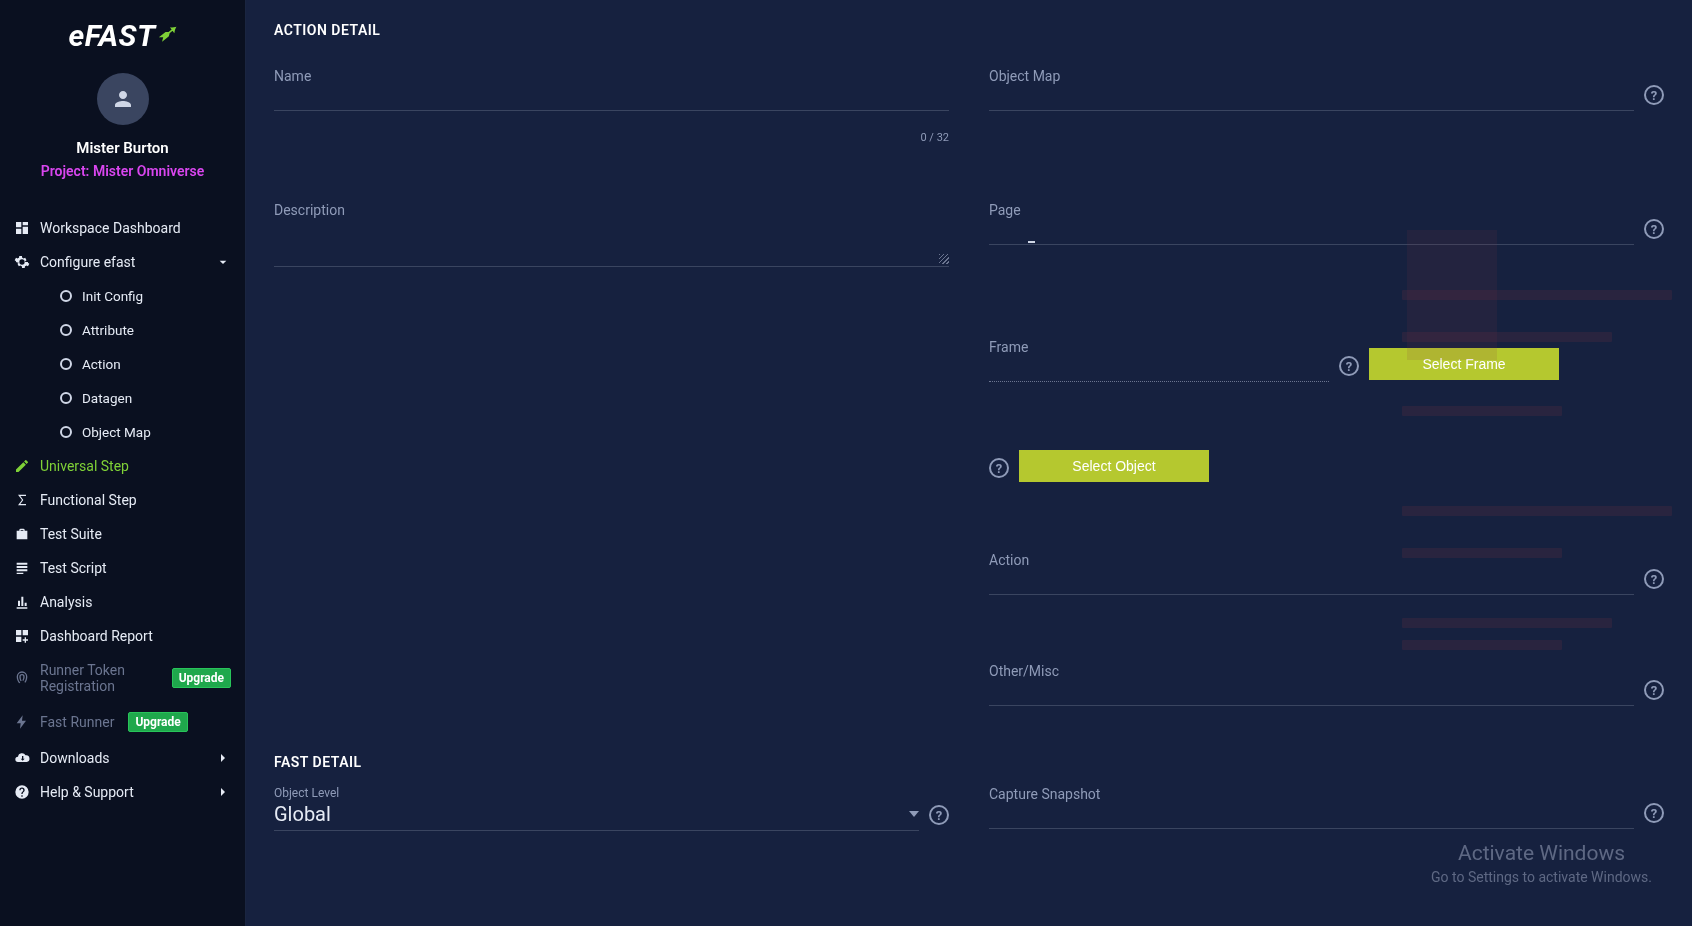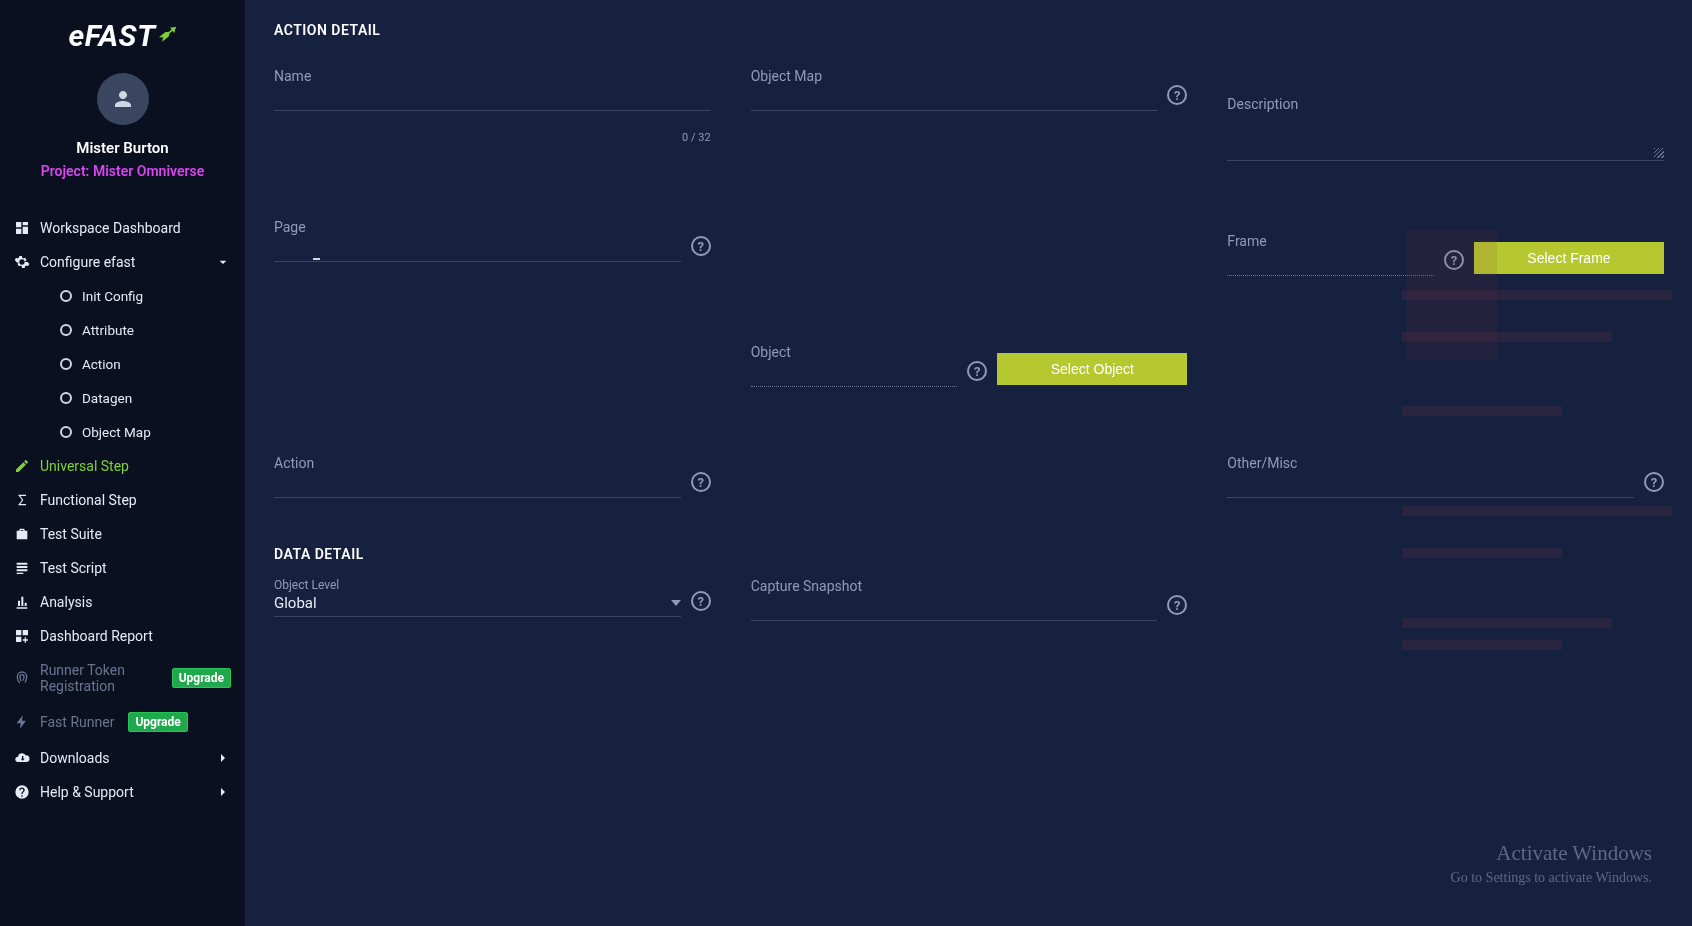--- a/index.html
+++ b/index.html
@@ -29,47 +29,47 @@
 .nav-item.muted { color: #6b7590; }
 .badge-upgrade { background: #1fa84c; border: 1px solid #28c45a; color: #fff; font-size: 12px; font-weight: 700; padding: 2px 6px; border-radius: 2px; margin-left: 4px; }
 
 .icon { width: 16px; height: 16px; display: inline-flex; align-items: center; justify-content: center; flex-shrink: 0; }
 .icon svg { width: 16px; height: 16px; fill: currentColor; }
 .radio-dot { width: 12px; height: 12px; border: 2px solid #cfd6e6; border-radius: 50%; flex-shrink: 0; }
 
 
 .main { flex: 1; background: #16213f; overflow-y: auto; padding: 22px 28px 40px 28px; position: relative; }
 .section-title { font-size: 14px; font-weight: 600; letter-spacing: 0.5px; color: #fff; margin-bottom: 30px; }
-.form-grid { display: grid; grid-template-columns: 1fr 1fr 1fr; gap: 30px 40px; align-items: start; }
+.form-grid { display: grid; grid-template-columns: 1fr 1fr; gap: 30px 40px; align-items: start; }
 .form-row { display: flex; align-items: flex-end; gap: 10px; }
 .field-wrap { flex: 1; position: relative; }
 .field-wrap.dotted .underline { border-bottom: 1px dotted #6b7590 !important; }
 .underline { border-bottom: 1px solid #3a4560; padding-bottom: 4px; }
 .field-label { font-size: 14px; color: #8f9bb8; display: block; margin-bottom: 2px; }
 .field-label.small { font-size: 12px; }
 .field-input { width: 100%; background: transparent; border: none; outline: none; color: #e6ebf5; font-size: 14px; height: 20px; }
 .textarea-wrap { resize: none; height: 38px; }
 .counter { font-size: 11px; color: #8f9bb8; text-align: right; margin-top: 20px; }
 .help-icon { width: 20px; height: 20px; border: 2px solid #8f9bb8; border-radius: 50%; display: inline-flex; align-items: center; justify-content: center; color: #8f9bb8; font-size: 13px; font-weight: 700; cursor: pointer; flex-shrink: 0; margin-bottom: 6px; }
 .btn-green { background: #b5c82f; color: #fff; font-size: 14px; font-weight: 500; border: none; padding: 8px 32px; min-width: 190px; cursor: pointer; margin-bottom: 2px; }
-.select-val { color: #e6ebf5; font-size: 15px; display: flex; align-items: center; justify-content: space-between; }
+.select-val { color: #e6ebf5; font-size: 20px; display: flex; align-items: center; justify-content: space-between; }
 
 .text-cursor { position: absolute; }
 .text-cursor .bar { width: 1px; height: 16px; background: #cfd6e6; position: relative; }
 .text-cursor .bar::before, .text-cursor .bar::after { content: ''; position: absolute; width: 7px; height: 1px; background: #cfd6e6; left: -3px; }
 .text-cursor .bar::before { top: 0; }
 .text-cursor .bar::after { bottom: 0; }
 
 .right-ghost { position: absolute; right: 20px; top: 290px; width: 270px; pointer-events: none; }
 .ghost-line { height: 10px; background: #803040; opacity: 0.18; margin-bottom: 32px; border-radius: 1px; }
 .ghost-line.short { width: 160px; }
 .ghost-line.mid { width: 210px; margin-bottom: 12px; }
 .ghost-box { width: 90px; height: 130px; background: #803040; opacity: 0.12; position: absolute; top: -60px; left: 5px; }
 
-.watermark { position: absolute; right: 40px; bottom: 38px; color: #6b7590; font-size: 15px; line-height: 1.4; text-align: right; pointer-events: none; font-family: Liberation Serif, serif; }
+.watermark { position: absolute; right: 40px; bottom: 38px; color: #6b7590; font-size: 15px; line-height: 1.4; text-align: center; pointer-events: none; }
 .watermark .t1 { font-size: 21px; opacity: 0.85; }
 .watermark .t2 { font-size: 14px; opacity: 0.85; }
 
 .resize-handle {
   display: inline-block;
   width: 10px; height: 10px;
   position: absolute; right: 0; bottom: 2px;
   background: repeating-linear-gradient(135deg, #6b7590 0, #6b7590 1px, transparent 1px, transparent 3px);
 }
 
@@ -284,24 +284,20 @@
           <label class="field-label">Frame</label>
           <div class="underline"><input class="field-input" disabled="" style=""></div>
         </div>
         <span class="help-icon">?</span>
         <button class="btn-green">Select Frame</button>
       </div>
 
       <div></div>
 
       <div class="form-row" style="margin-top:38px;">
-        <div class="field-wrap dotted" style="max-width:340px;">
-          <label class="field-label">Object</label>
-          <div class="underline"><input class="field-input" disabled="" style=""></div>
-        </div>
         <span class="help-icon">?</span>
         <button class="btn-green">Select Object</button>
       </div>
 
       <div></div>
 
       <div class="form-row" style="margin-top:38px;">
         <div class="field-wrap">
           <label class="field-label">Action</label>
           <div class="underline"><input class="field-input" style=""></div>
@@ -314,21 +310,21 @@
       <div class="form-row" style="margin-top:38px;">
         <div class="field-wrap">
           <label class="field-label">Other/Misc</label>
           <div class="underline"><input class="field-input" style=""></div>
         </div>
         <span class="help-icon">?</span>
       </div>
 
     </div>
 
-    <h2 class="section-title" style="margin-top:48px; margin-bottom:16px;">DATA DETAIL</h2>
+    <h2 class="section-title" style="margin-top:48px; margin-bottom:16px;">FAST DETAIL</h2>
 
     <div class="form-grid">
       <div class="form-row">
         <div class="field-wrap">
           <label class="field-label small">Object Level</label>
           <div class="underline">
             <div class="select-val">
               <span>Global</span>
               <span class="chev-down"></span>
             </div>

